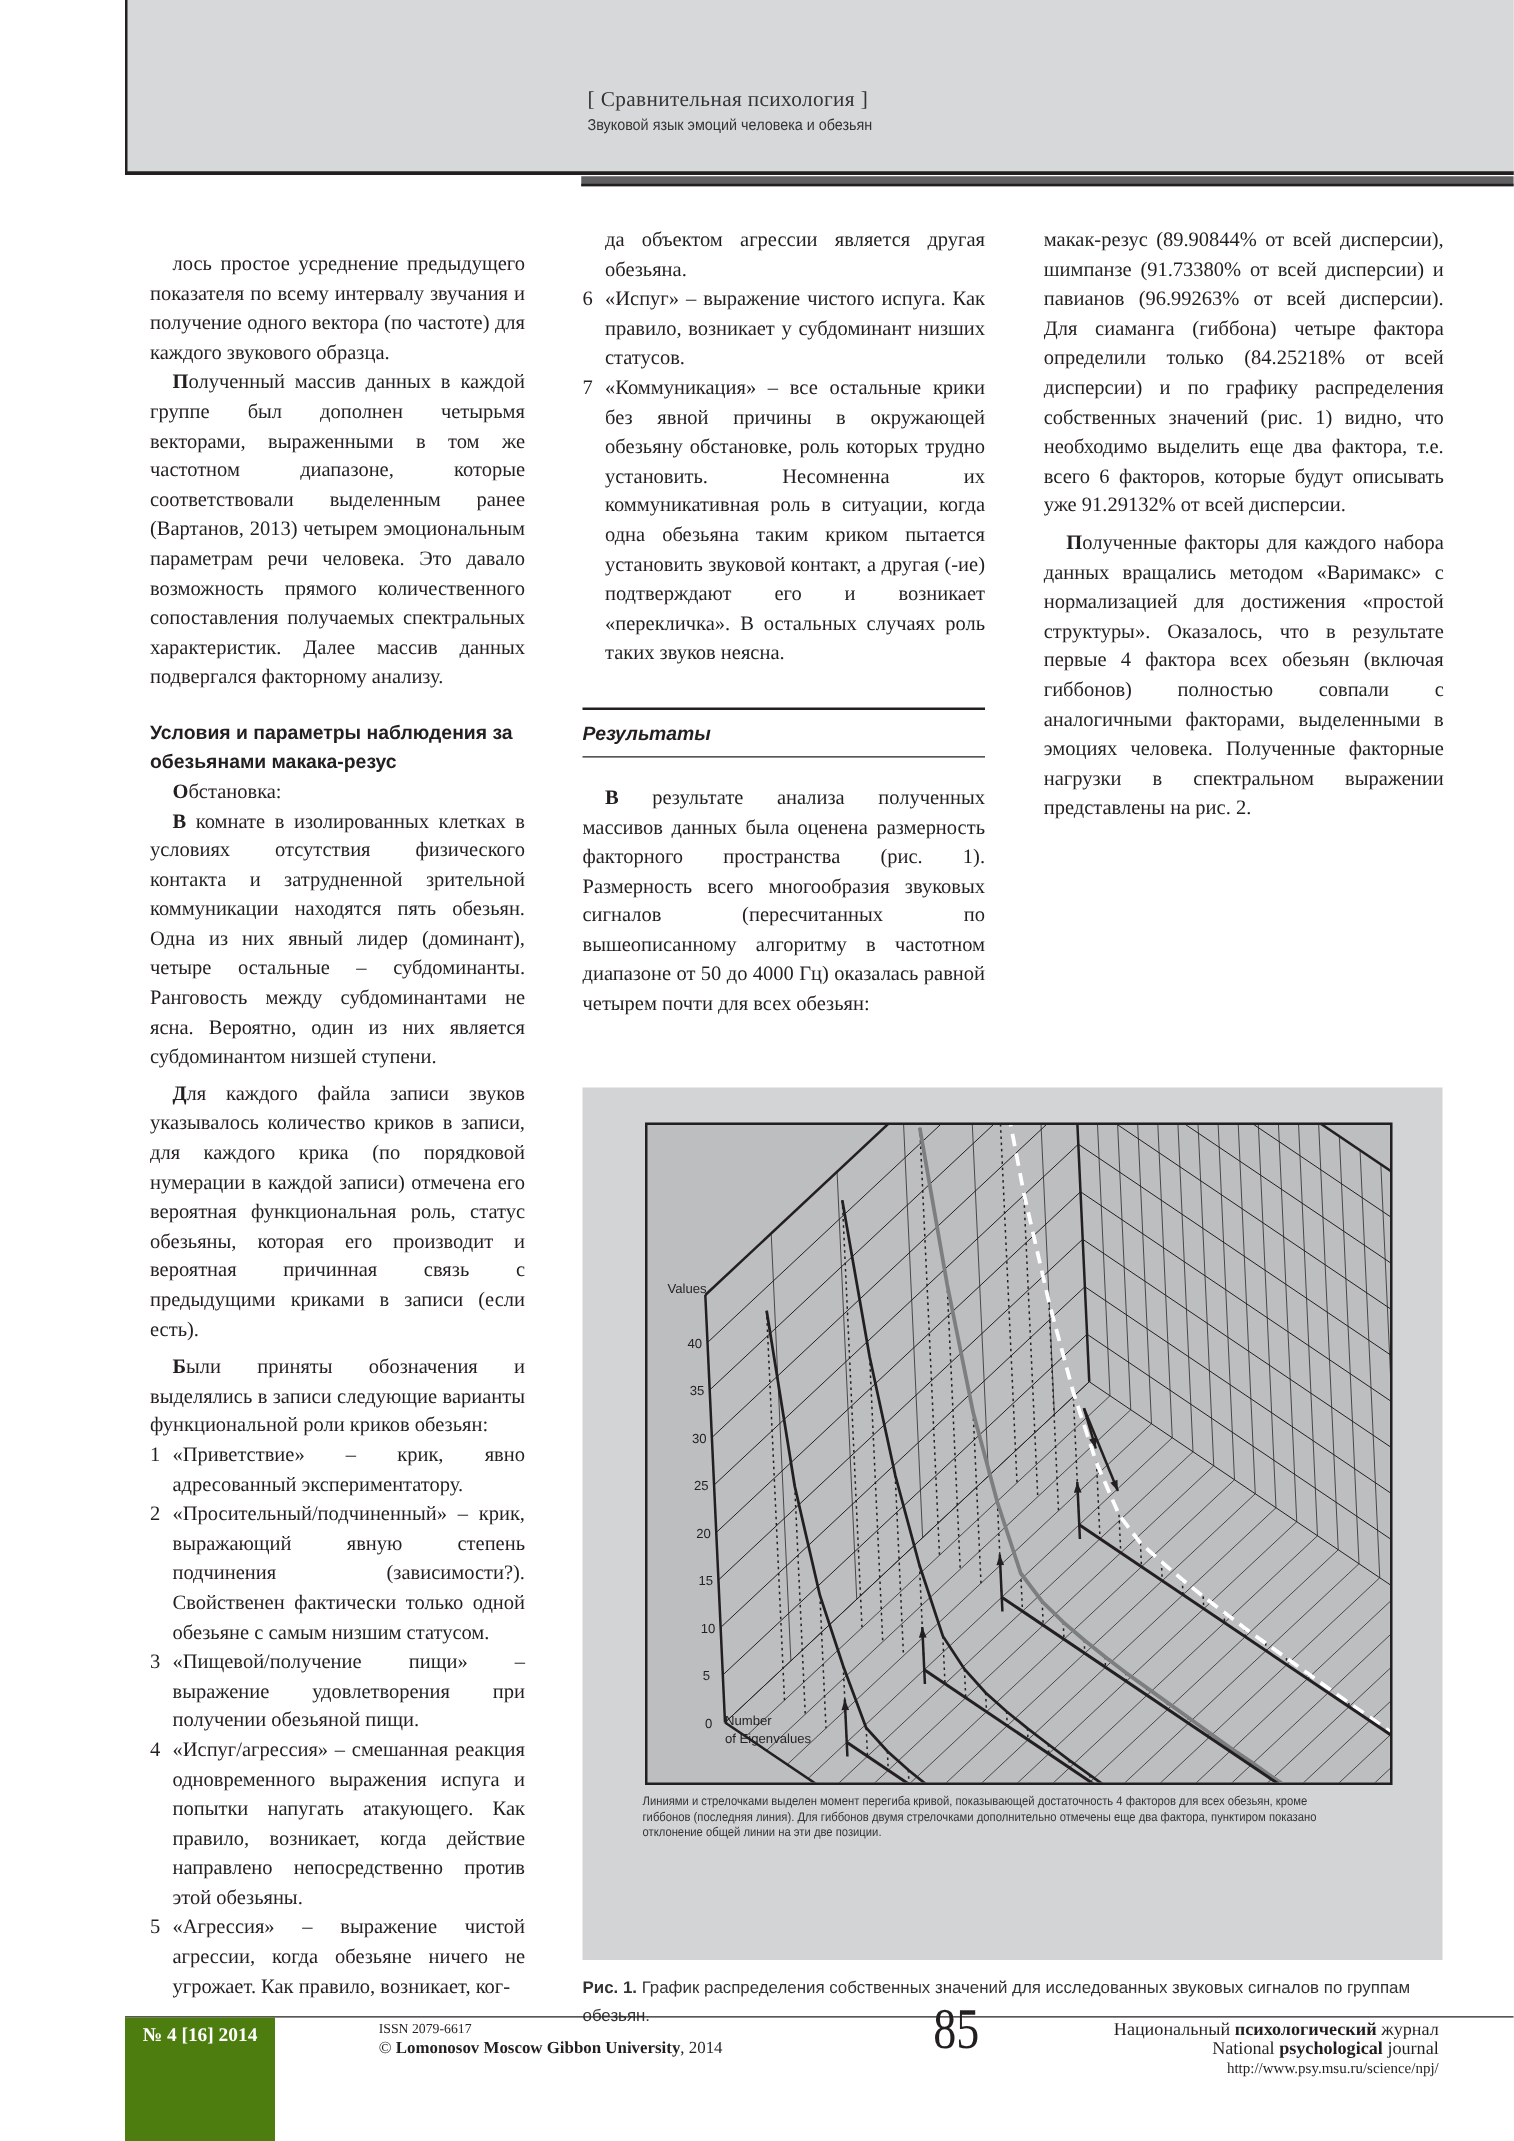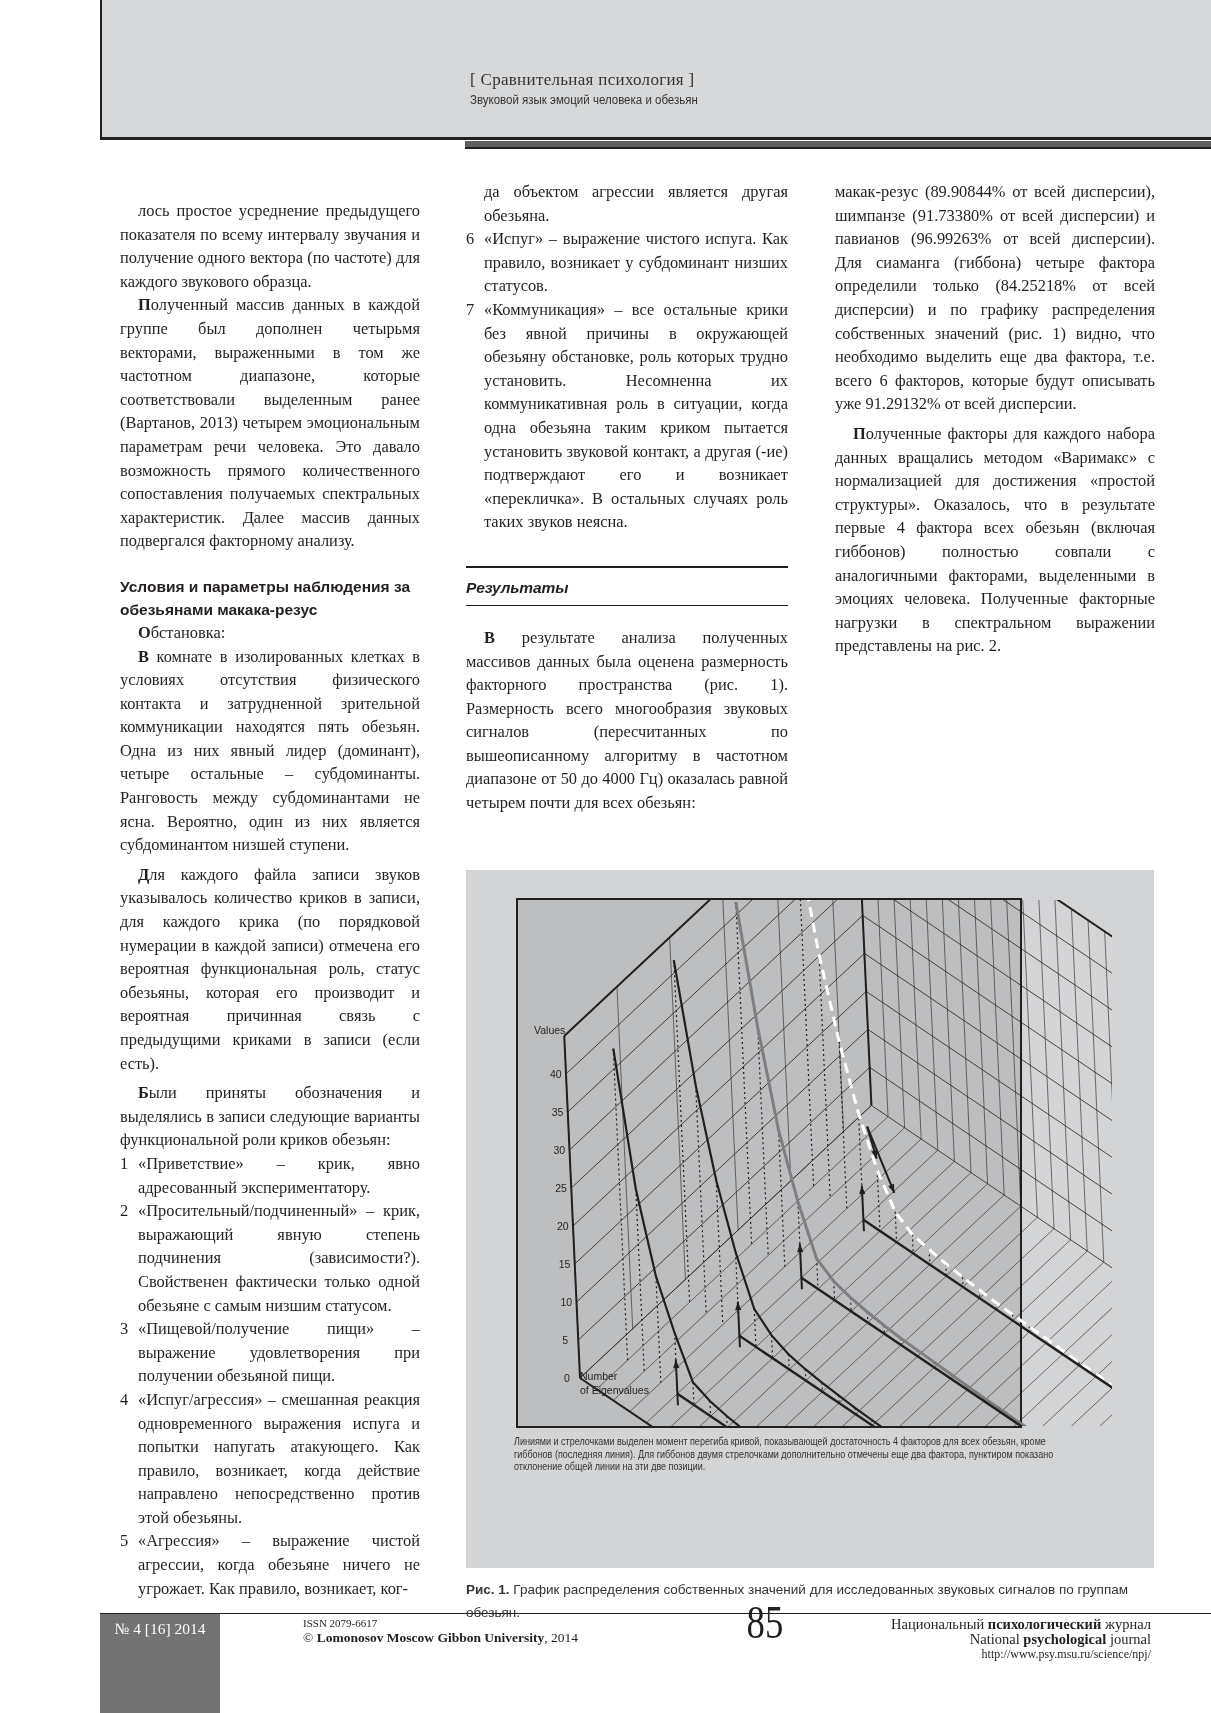--- a/index.html
+++ b/index.html
@@ -13,27 +13,27 @@
   .col .ind { text-indent:18px; }
   .col .drop { font-weight:bold; }
   .col1 { left:120px; top:175px; width:300px;margin-top:24px; }
   .col2 { left:466px; top:180px; width:322px; }
   .col3 { left:835px; top:180px; width:320px; }
   .sec-h { font-family:"Liberation Sans", sans-serif; font-weight:bold; font-size:15.5px; line-height:23px; text-align:left; margin:0; }
   .list-item { position:relative; padding-left:18px; }
   .list-item .num { position:absolute; left:0; top:0; }
   .results-h-wrap { border-top:2px solid #231f20; border-bottom:1px solid #231f20; padding:8px 0 6px 0; margin:0 0 20px 0;font-style:italic; }
   .figure-panel { position:absolute; left:466px; top:870px; width:688px; height:698px; background:#d3d4d6; }
-  .plot-frame { position:absolute; left:50px; top:28px; width:506px; height:530px; background:#bdbec0; border:2px solid #231f20; box-sizing:border-box; }
+  .plot-frame { position:absolute; left:50px; top:28px; width:598px; height:530px; background:#bdbec0; border:2px solid #231f20; box-sizing:border-box; }
   .plot-frame svg { position:absolute; left:0; top:0; }
   .fig-note { position:absolute; left:48px; top:566px; width:600px; font-family:"Liberation Sans", sans-serif; font-size:10px; line-height:12.5px; color:#333; transform:scaleX(0.9); transform-origin:left; }
   .fig-caption { position:absolute; left:466px; top:1578px; width:690px; font-family:"Liberation Sans", sans-serif; font-size:13.5px; line-height:23px; color:#333; }
   .fig-caption b { font-weight:bold; }
   .footer-line { position:absolute; left:100px; top:1613px; width:1111px; height:1px; background:#231f20; }
-  .footer-issue { position:absolute; left:100px; top:1614px; width:120px; height:99px; background:#737373; color:#fff; font-size:15.5px; text-align:center; padding-top:6px; box-sizing:border-box; }
+  .footer-issue { position:absolute; left:100px; top:1614px; width:120px; height:99px; background:#4d7c0f; color:#fff; font-size:15.5px; text-align:center; padding-top:6px; box-sizing:border-box;font-weight:bold; }
   .footer-issn { position:absolute; left:303px; top:1617px; font-size:11px; line-height:13px; }
   .footer-copy { position:absolute; left:303px; top:1630px; font-size:13.5px; }
   .footer-copy b { font-weight:bold; }
   .footer-page { position:absolute; left:742px; top:1598px; font-size:46px; line-height:50px; transform:scaleX(0.8); }
   .footer-journal { position:absolute; right:60px; top:1617px; text-align:right; font-size:14.5px; line-height:15px; }
   .footer-journal .url { font-size:12px; }
   .footer-journal b { font-weight:bold;margin-top:12px; }
   .axis-label { font-family:"Liberation Sans", sans-serif; font-size:10.5px; fill:#231f20; }
 </style>
 </head>

